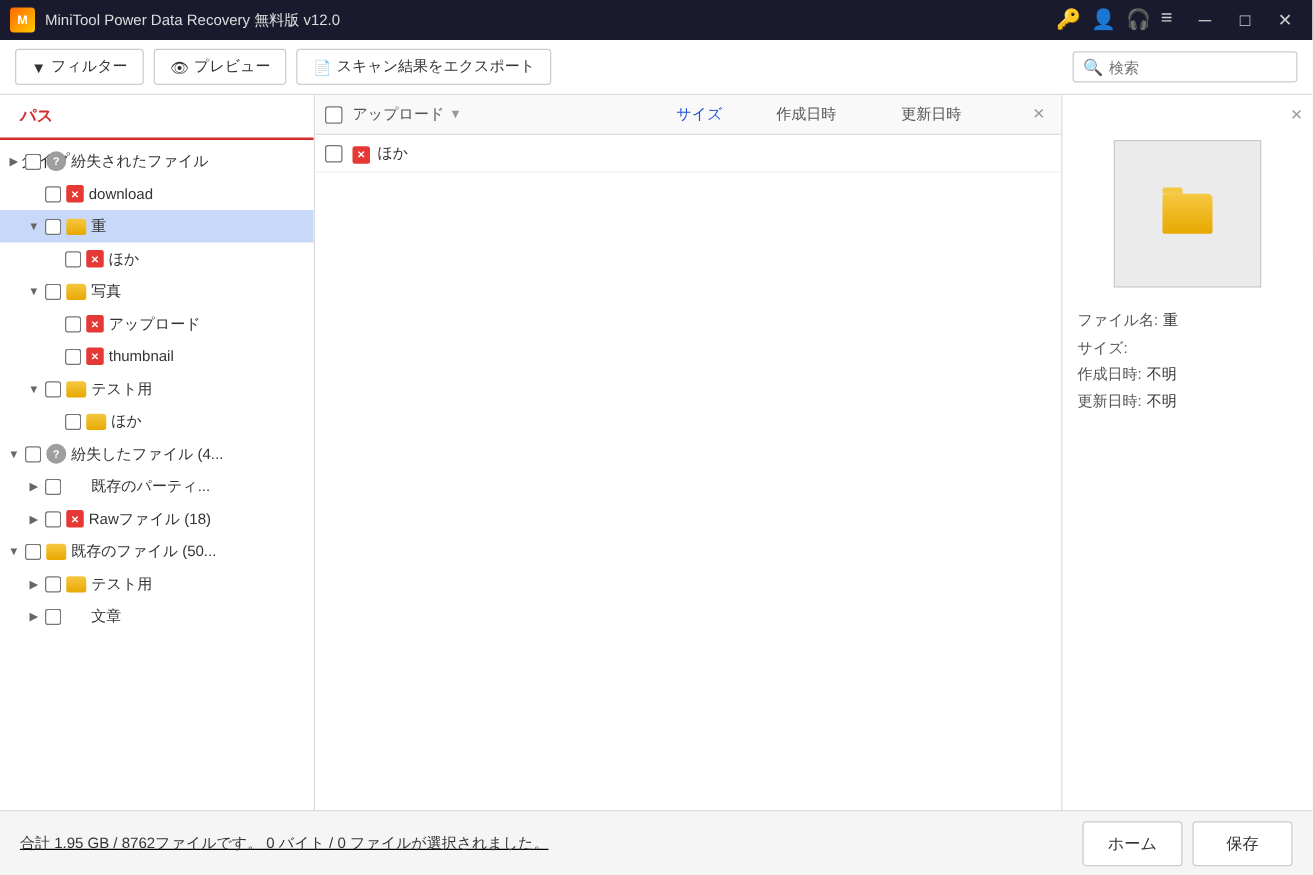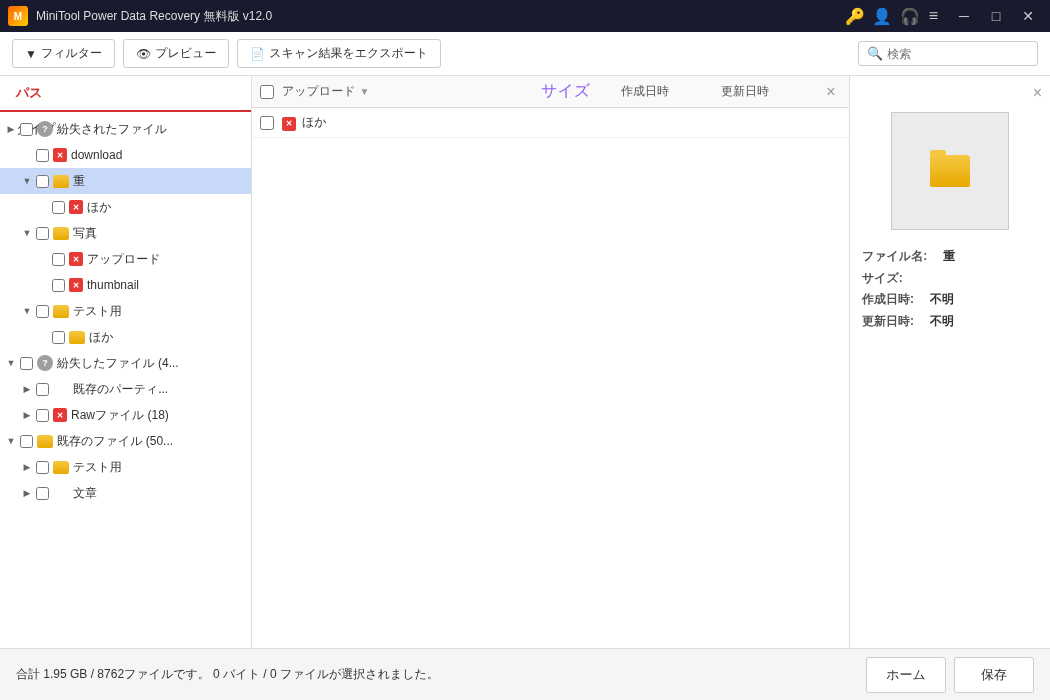--- a/index.html
+++ b/index.html
@@ -189,22 +189,22 @@
     .file-col-name {
       flex: 1;
       display: flex;
       align-items: center;
       gap: 4px;
       font-size: 12px;
       color: #555;
     }
     .file-col-size {
       width: 80px;
-      font-size: 16px;
-      color: #8b5cf6;
+      font-size: 12px;
+      color: #1d4ed8;
     }
     .file-col-created {
       width: 100px;
       font-size: 12px;
       color: #555;
     }
     .file-col-modified {
       width: 100px;
       font-size: 12px;
       color: #555;
@@ -295,38 +295,38 @@
     }
     .file-info {
       width: 100%;
       font-size: 12px;
       color: #333;
       line-height: 1.8;
       padding: 0 4px;
     }
     .file-info-row {
       display: flex;
-      gap: 16px;
-      font-weight: bold;
+      gap: 4px;
     }
     .info-label { color: #555; }
     .info-value { color: #333; }
 
     
     .status-bar {
       background: #f5f5f5;
       border-top: 1px solid #ddd;
       height: 52px;
       display: flex;
       align-items: center;
       padding: 0 16px;
       flex-shrink: 0;
     }
     .status-text {
       flex: 1;
+      text-decoration: underline;
     }
     .status-line1 { font-size: 12px; color: #333; }
     .status-line2 { font-size: 12px; color: #1a73e8; cursor: pointer; text-decoration: underline; }
     .footer-buttons {
       display: flex;
       gap: 8px;
     }
     .footer-btn {
       width: 80px;
       height: 36px;

